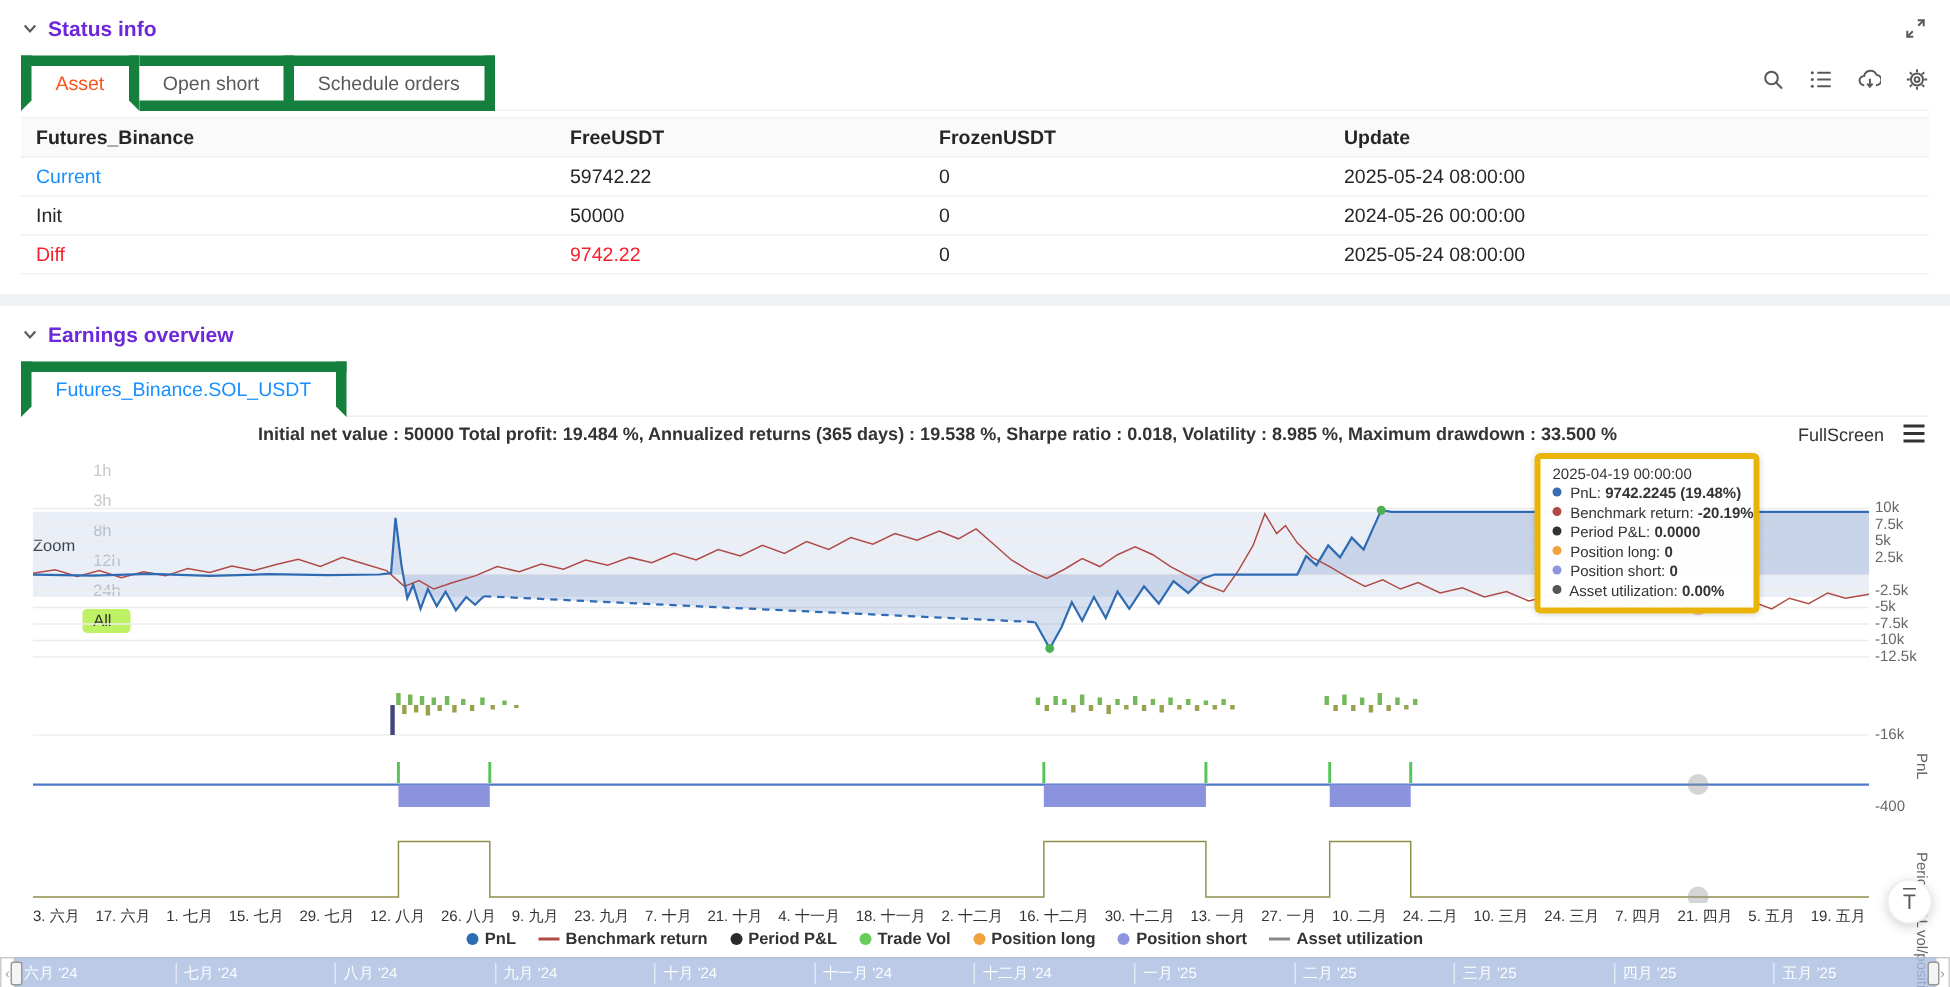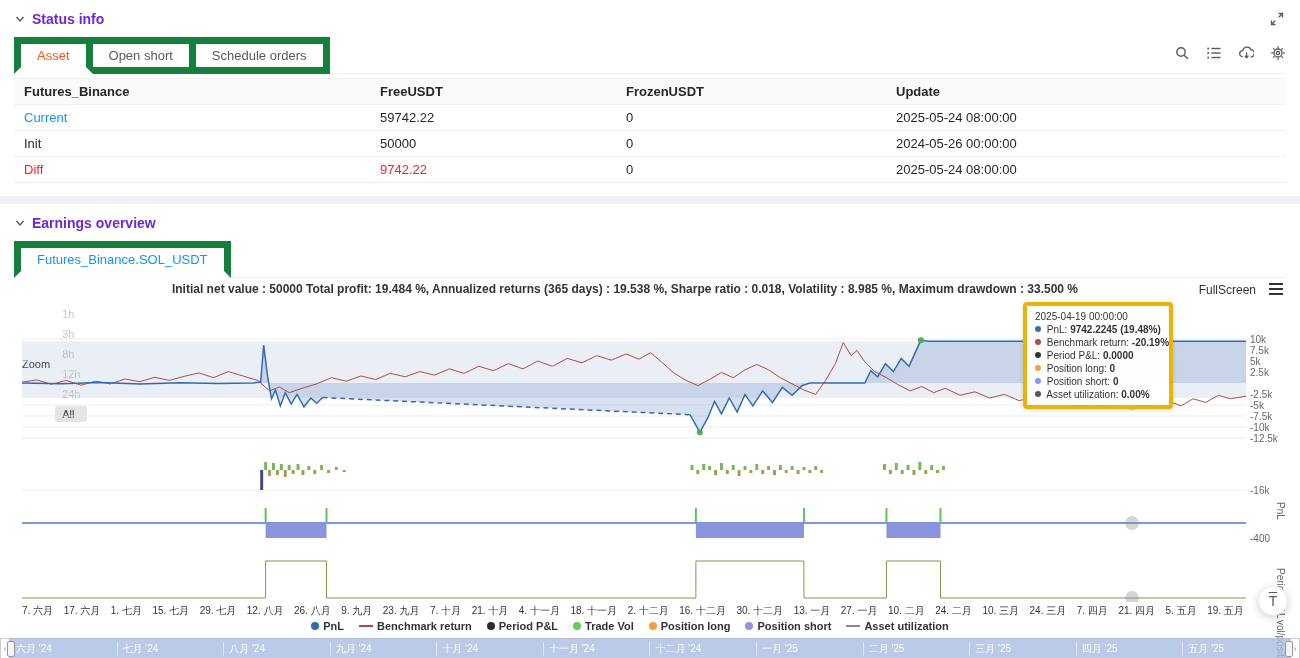--- a/index.html
+++ b/index.html
@@ -30,21 +30,21 @@
   .blue{color:#1890ff;cursor:pointer;}
   .red{color:#f5222d;}
 
   
   #chart-region{position:absolute;left:0;top:70px;right:0;bottom:0;}
   #summary{position:absolute;left:120px;right:170px;top:8px;text-align:center;font-size:12px;color:#333;font-weight:bold;}
   #fullscreen{position:absolute;right:44px;top:9px;font-size:12px;color:#333;cursor:pointer;}
   #burger{position:absolute;right:16px;top:8px;cursor:pointer;}
   #zoom-row{position:absolute;left:22px;top:32px;display:flex;align-items:center;gap:5px;font-size:11px;color:#333;}
   .zoom-btn{padding:2px 7px;border-radius:3px;color:#c8c8c8;cursor:pointer;}
-  .zoom-btn.active{background:#e5e5e5;color:#333;}
+  .zoom-btn.active{background:#bef264;color:#333;}
 
   #plot-wrap{position:absolute;left:22px;top:56px;width:1224px;height:272px;}
   #plot{width:1224px;height:272px;display:block;}
 
   #tooltip{position:absolute;left:1023px;top:28px;width:150px;background:rgba(255,255,255,0.97);border:4px solid #eab308;border-radius:4px;padding:5px 8px;font-size:10px;color:#333;z-index:6;box-shadow:0 1px 4px rgba(0,0,0,0.15);}
   .tt-row{margin-top:2px;white-space:nowrap;}
   .tt-bullet{display:inline-block;width:6px;height:6px;border-radius:50%;margin-right:3px;vertical-align:1px;}
   .tt-row b{font-weight:bold;}
 
   #y-rail{position:absolute;left:1250px;top:56px;width:34px;height:300px;}
@@ -328,21 +328,21 @@
       </div>
 
     <div id="panel-titles">
       <span class="rot" style="top:228px">PnL</span>
       <span class="rot" style="top:294px">Period P&amp;L</span>
       <span class="rot" style="top:346px">vol/position</span>
 
     </div>
 
     <div id="x-axis">
-        <span>7. 六月</span>
+        <span>3. 六月</span>
         <span>17. 六月</span>
         <span>1. 七月</span>
         <span>15. 七月</span>
         <span>29. 七月</span>
         <span>12. 八月</span>
         <span>26. 八月</span>
         <span>9. 九月</span>
         <span>23. 九月</span>
         <span>7. 十月</span>
         <span>21. 十月</span>

